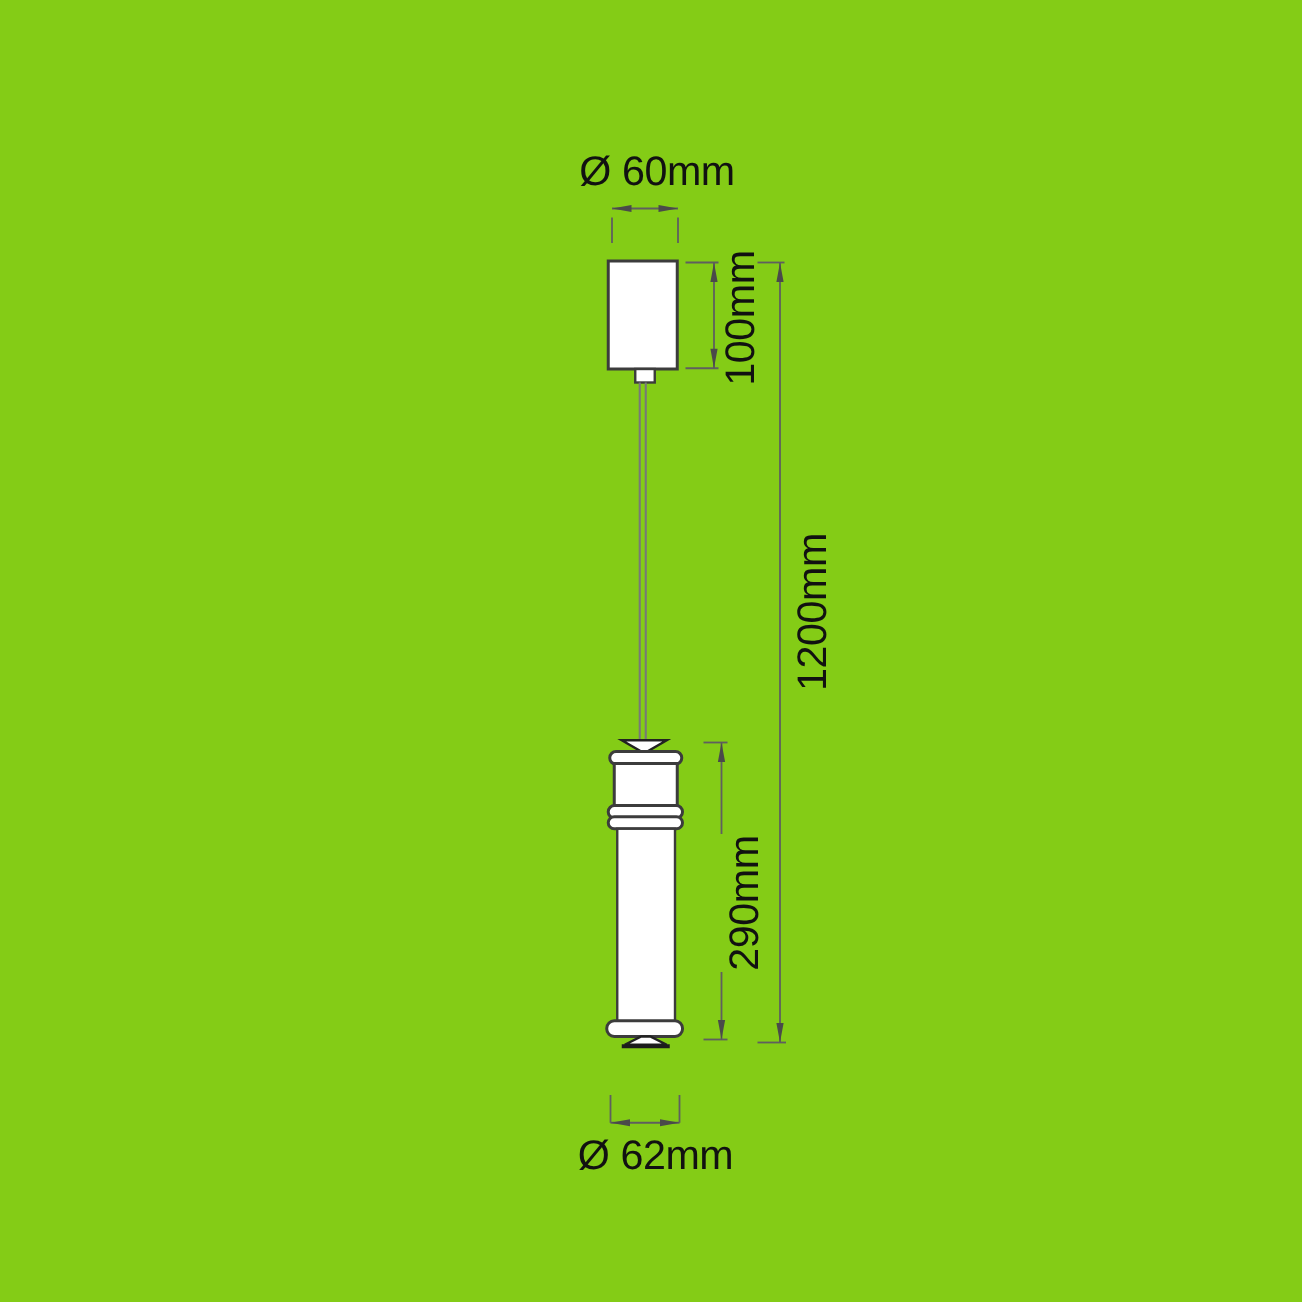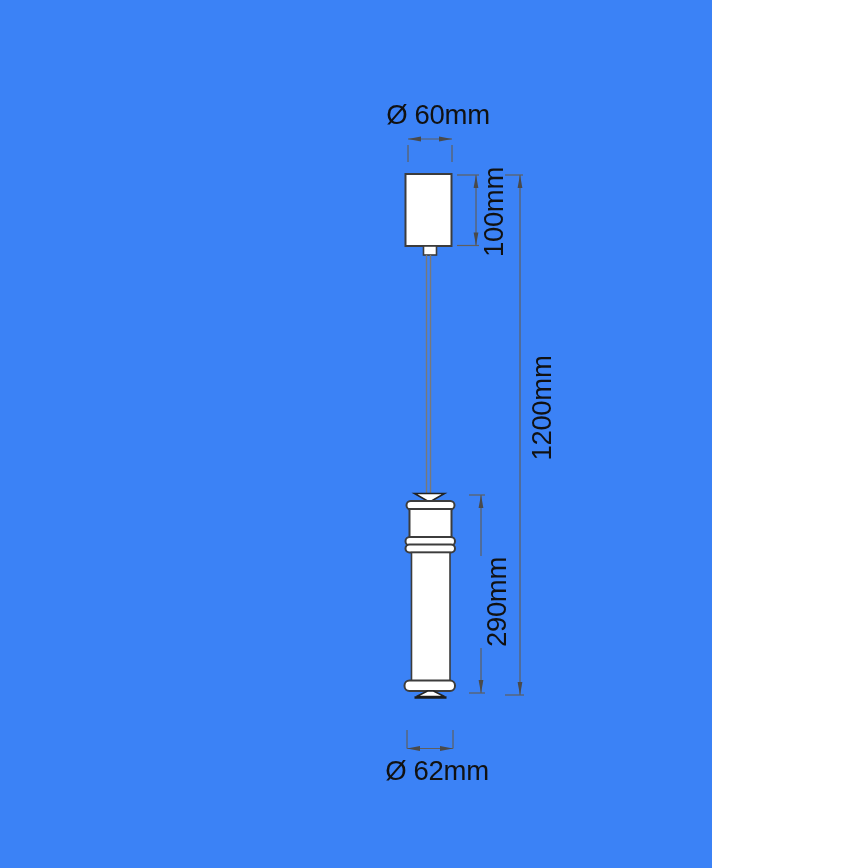--- a/index.html
+++ b/index.html
@@ -2,23 +2,23 @@
 <html><head>
 <meta charset="utf-8">
 <style>
   html, body {
     margin: 0;
     padding: 0;
     background: #ffffff;
   }
   .stage {
     position: relative;
-    width: 712px;
+    width: 868px;
     height: 868px;
-    background: #3b82f6;
+    background: #84cc16;
     overflow: hidden;
     font-family: "Liberation Sans", sans-serif;
   }
   svg.drawing {
     position: absolute;
     left: 0;
     top: 0;
   }
   .outline {
     fill: #ffffff;

